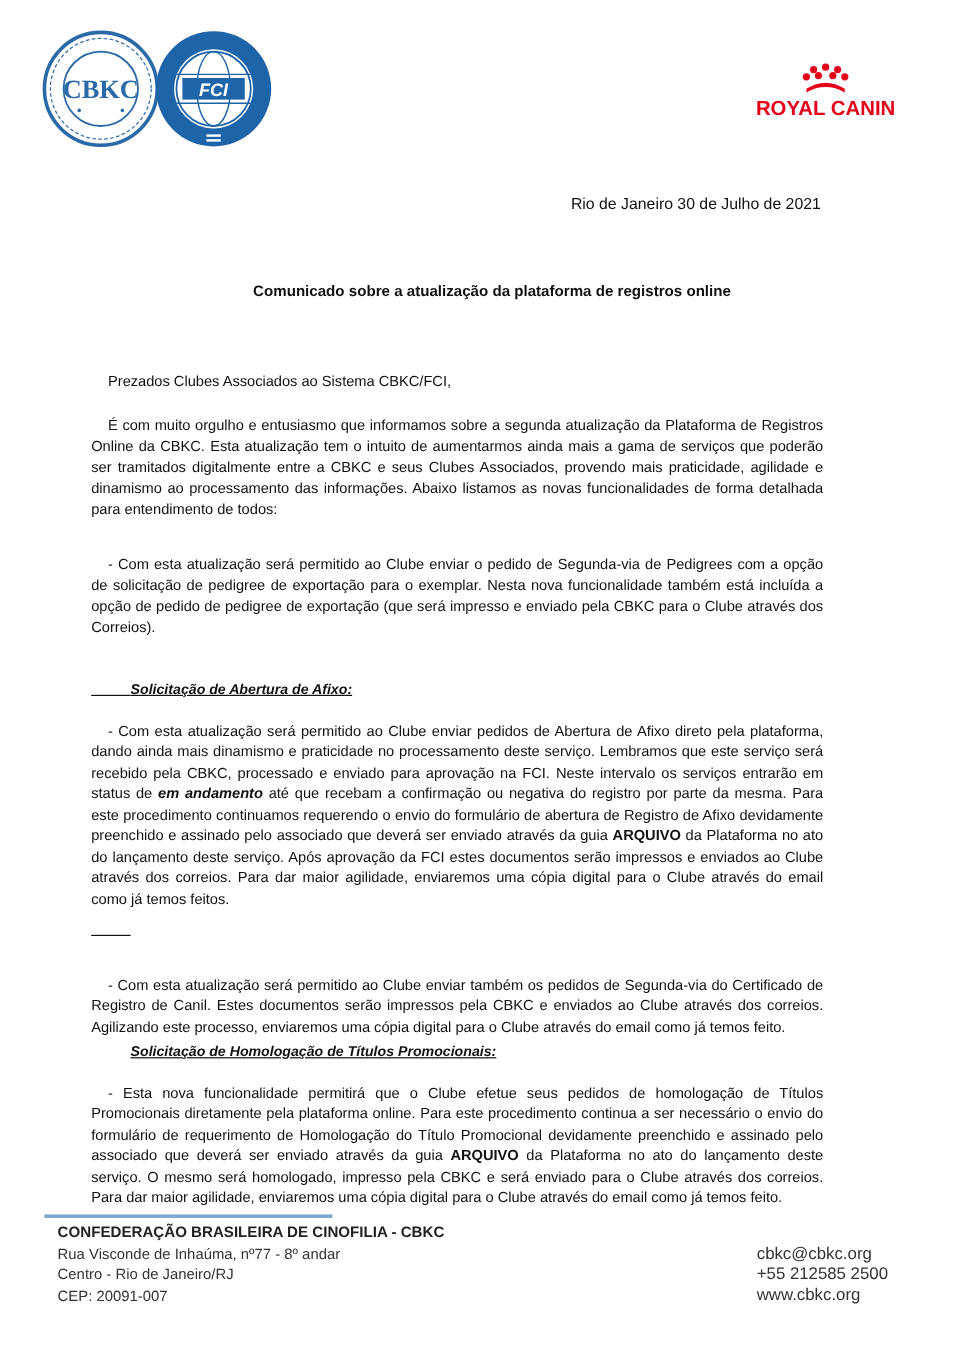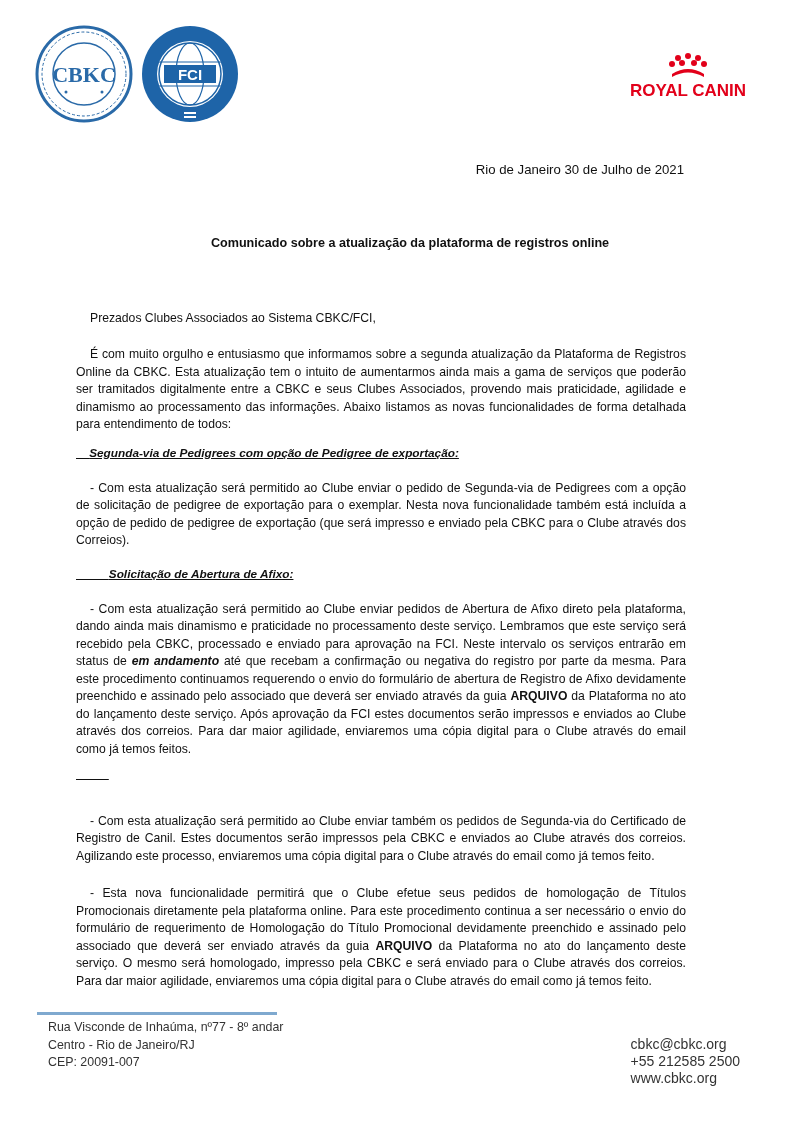--- a/index.html
+++ b/index.html
@@ -1,20 +1,20 @@
 <!DOCTYPE html>
 <html><head>
 <meta charset="utf-8">
 <style>
   html, body { margin:0; padding:0; background:#fff; }
   body { width:800px; height:1131px; position:relative; overflow:hidden;
          font-family:"Liberation Sans", sans-serif; color:#111; }
   .abs { position:absolute; }
   .logo-cbkc { left:34px; top:24px; width:100px; height:100px; }
-  .logo-fci { left:140px; top:24px; width:100px; height:100px; }
+  .logo-fci { left:128px; top:24px; width:100px; height:100px;font-style:italic; }
   .logo-rc { left:620px; top:50px; width:136px; height:52px; }
   .date { right:116px; top:162px; font-size:13.2px; }
   .title { left:0; width:800px; top:236px; text-align:center; font-weight:bold; font-size:12.6px; padding-left:20px; box-sizing:border-box;}
   .body-text { left:76px; width:610px; font-size:12.2px; line-height:17.5px; text-align:justify; }
   .body-text p { margin:0; }
   .indent { text-indent:14px; }
   .heading { font-weight:bold; font-style:italic; text-decoration:underline; font-size:11.8px; }
   .heading .pad { display:inline-block; text-decoration:underline; }
   .footer-line { left:37px; top:1012px; width:240px; height:3px; background:#7fa9cf; }
   .footer-left { left:48px; top:1019px; font-size:12.4px; line-height:17.5px; color:#333; }
@@ -70,40 +70,41 @@
 
 <div class="abs body-text" style="top:310px;">
   <p class="indent">Prezados Clubes Associados ao Sistema CBKC/FCI,</p>
 </div>
 
 <div class="abs body-text" style="top:346px;">
   <p class="indent">É com muito orgulho e entusiasmo que informamos sobre a segunda atualização da Plataforma de Registros Online da CBKC. Esta atualização tem o intuito de aumentarmos ainda mais a gama de serviços que poderão ser tramitados digitalmente entre a CBKC e seus Clubes Associados, provendo mais praticidade, agilidade e dinamismo ao processamento das informações. Abaixo listamos as novas funcionalidades de forma detalhada para entendimento de todos:</p>
 </div>
 
 <div class="abs body-text" style="top:445px;">
-  <p class="heading"><span class="pad">&nbsp;&nbsp;&nbsp;&nbsp;</span><span>Segunda-via de Pedigrees com opção de Pedigree de exportação:</span></p>
   <p class="indent" style="margin-top:17px;">- Com esta atualização será permitido ao Clube enviar o pedido de Segunda-via de Pedigrees com a opção de solicitação de pedigree de exportação para o exemplar. Nesta nova funcionalidade também está incluída a opção de pedido de pedigree de exportação (que será impresso e enviado pela CBKC para o Clube através dos Correios).</p>
 </div>
 
 <div class="abs body-text" style="top:566px;">
   <p class="heading"><span class="pad">&nbsp;&nbsp;&nbsp;&nbsp;&nbsp;&nbsp;&nbsp;&nbsp;&nbsp;&nbsp;</span><span>Solicitação de Abertura de Afixo:</span></p>
   <p class="indent" style="margin-top:17px;"><span>- Com esta atualização será permitido ao Clube enviar pedidos de Abertura de Afixo direto pela plataforma, dando ainda mais dinamismo e praticidade no processamento deste serviço. Lembramos que este serviço será recebido pela CBKC, processado e enviado para aprovação na FCI. Neste intervalo os serviços entrarão em status de </span><b><i>em andamento</i></b><span> até que recebam a confirmação ou negativa do registro por parte da mesma. Para este procedimento continuamos requerendo o envio do formulário de abertura de Registro de Afixo devidamente preenchido e assinado pelo associado que deverá ser enviado através da guia </span><b>ARQUIVO</b><span> da Plataforma no ato do lançamento deste serviço. Após aprovação da FCI estes documentos serão impressos e enviados ao Clube através dos correios. Para dar maior agilidade, enviaremos uma cópia digital para o Clube através do email como já temos feitos.</span></p>
 </div>
 
 <div class="abs body-text" style="top:766px;">
   <p class="heading"><span class="pad">&nbsp;&nbsp;&nbsp;&nbsp;&nbsp;&nbsp;&nbsp;&nbsp;&nbsp;&nbsp;</span></p>
   <p class="indent" style="margin-top:29px;">- Com esta atualização será permitido ao Clube enviar também os pedidos de Segunda-via do Certificado de Registro de Canil. Estes documentos serão impressos pela CBKC e enviados ao Clube através dos correios. Agilizando este processo, enviaremos uma cópia digital para o Clube através do email como já temos feito.</p>
 </div>
 
 <div class="abs body-text" style="top:868px;">
+  <p class="heading" style="text-decoration:none;"><span>&nbsp;&nbsp;&nbsp;&nbsp;&nbsp;&nbsp;&nbsp;&nbsp;&nbsp;&nbsp;</span><span style="text-decoration:underline;">Solicitação de Homologação de Títulos Promocionais:</span></p>
   <p class="indent" style="margin-top:17px;"><span>- Esta nova funcionalidade permitirá que o Clube efetue seus pedidos de homologação de Títulos Promocionais diretamente pela plataforma online. Para este procedimento continua a ser necessário o envio do formulário de requerimento de Homologação do Título Promocional devidamente preenchido e assinado pelo associado que deverá ser enviado através da guia </span><b>ARQUIVO</b><span> da Plataforma no ato do lançamento deste serviço. O mesmo será homologado, impresso pela CBKC e será enviado para o Clube através dos correios. Para dar maior agilidade, enviaremos uma cópia digital para o Clube através do email como já temos feito.</span></p>
 </div>
 
 <div class="abs footer-line"></div>
 <div class="abs footer-left">
+  <div class="org">CONFEDERAÇÃO BRASILEIRA DE CINOFILIA - CBKC</div>
   <div>Rua Visconde de Inhaúma, nº77 - 8º andar</div>
   <div>Centro - Rio de Janeiro/RJ</div>
   <div>CEP: 20091-007</div>
 </div>
 <div class="abs footer-right">
   <div>cbkc@cbkc.org</div>
   <div>+55 212585 2500</div>
   <div>www.cbkc.org</div>
 </div>
 

